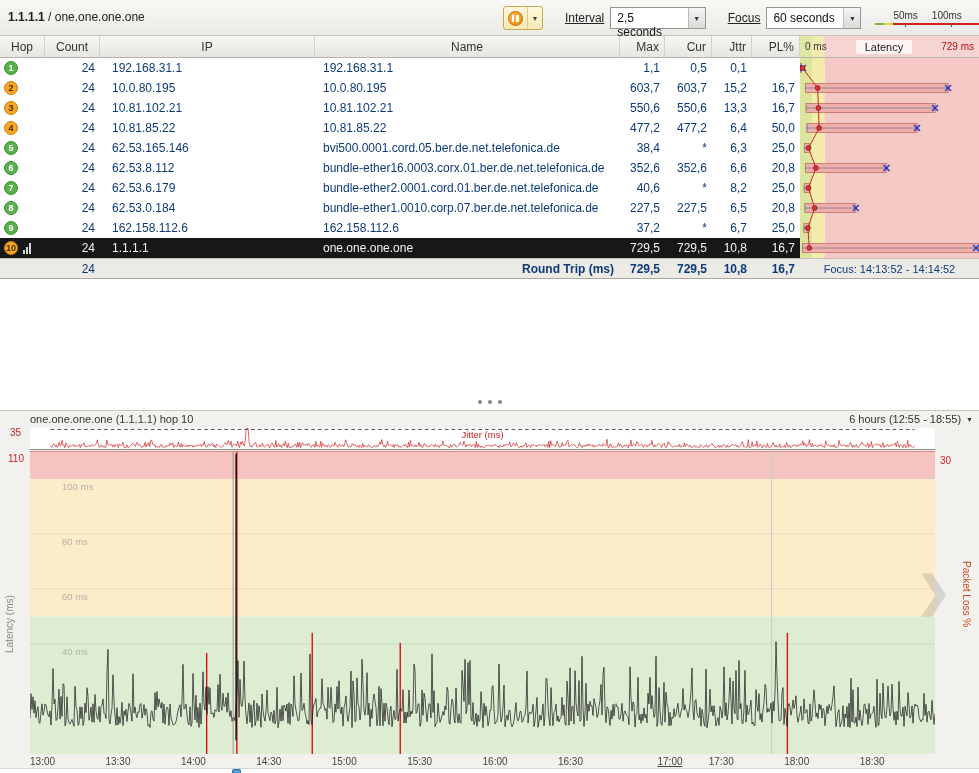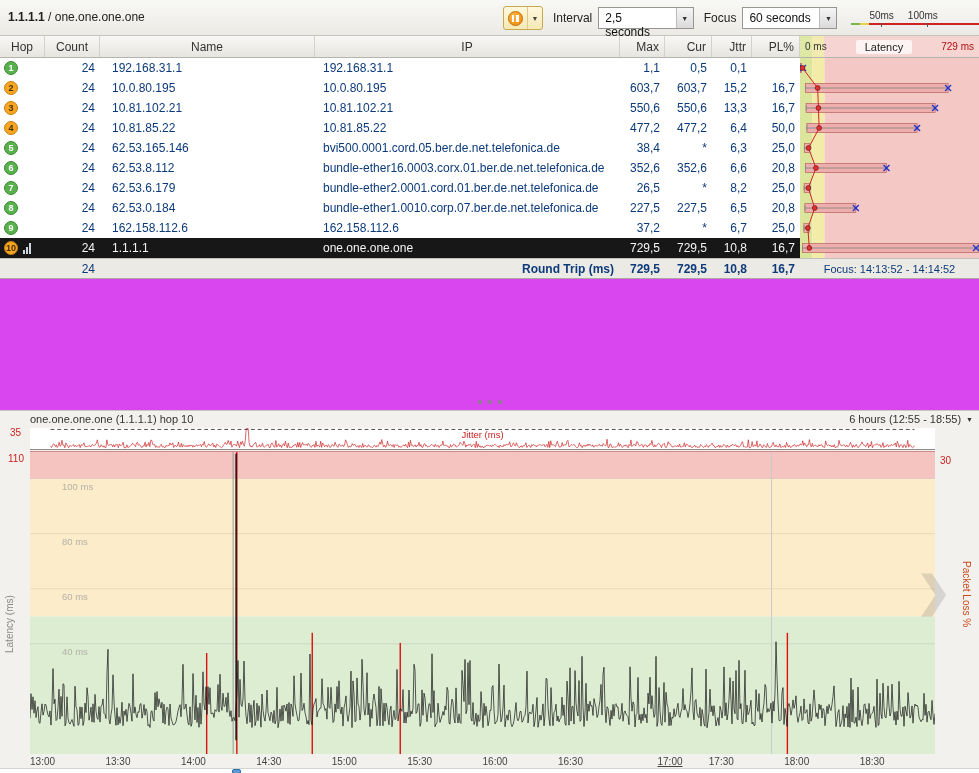--- a/index.html
+++ b/index.html
@@ -1,32 +1,32 @@
 <!DOCTYPE html>
 <html><head>
 <meta charset="utf-8">
 <style>
   *{margin:0;padding:0;box-sizing:border-box;}
   html,body{width:979px;height:773px;}
   body{font-family:"Liberation Sans",sans-serif;background:#d9d7d3;}
-  #app{position:relative;width:979px;height:773px;background:#d946ef;overflow:hidden;}
+  #app{position:relative;width:979px;height:773px;background:#ffffff;overflow:hidden;}
 
   
   .toolbar{position:absolute;top:0;left:0;width:979px;height:36px;
     background:linear-gradient(#f8f8f6,#eceae5);border-bottom:1px solid #c6c4bf;}
   .target{position:absolute;left:8px;top:10px;font-size:12px;color:#222;}
   .controls{position:absolute;left:503px;top:5px;height:26px;display:flex;align-items:center;gap:6px;}
   .pausebtn{display:flex;height:24px;border:1px solid #c9a94f;border-radius:3px;
     background:linear-gradient(#fff8dd,#f6e9b6);overflow:hidden;}
   .pausebtn .pmain{width:24px;display:flex;align-items:center;justify-content:center;border-right:1px solid #dcc98b;}
   .pcirc{width:15px;height:15px;border-radius:50%;background:radial-gradient(circle at 35% 30%,#ffb347,#ef8a00);
     border:1px solid #c06c00;display:flex;align-items:center;justify-content:center;gap:2px;}
   .pcirc i{display:block;width:2.5px;height:7px;background:#fff;}
   .pausebtn .parrow{width:14px;display:flex;align-items:center;justify-content:center;font-size:7px;color:#444;}
-  .ctl-label{font-size:12px;color:#222;margin-left:4px;}
+  .ctl-label{font-size:12px;color:#222;margin-left:16px;text-decoration:underline;}
   .sel{height:22px;border:1px solid #979590;background:#fff;display:flex;align-items:stretch;font-size:12px;color:#111;}
   .sel .txt{padding:3px 6px 0 6px;min-width:76px;}
   .sel .arr{width:17px;border-left:1px solid #bbb;background:linear-gradient(#f5f5f5,#dadada);
     display:flex;align-items:center;justify-content:center;font-size:7px;color:#333;}
   .legend{width:134px;margin-left:8px;font-size:10px;color:#333;}
   .leglabels{display:flex;gap:14px;padding-left:18px;}
   .legline{position:relative;margin-top:2px;height:4px;
     background:linear-gradient(90deg,#7ab648 0 9px,#e8d24a 9px 18px,#cc2222 18px 100%);
     background-repeat:no-repeat;background-size:100% 2px;}
   .legline i{position:absolute;top:0;width:1px;height:4px;background:#555;}
@@ -138,22 +138,22 @@
             <i class="t1"></i>
             <i class="t2"></i>
           </div>
       </div>
     </div>
   </div>
 
   <div class="thead">
     <div>Hop</div>
     <div>Count</div>
+    <div>IP</div>
     <div>Name</div>
-    <div>IP</div>
     <div class="numh">Max</div>
     <div class="numh">Cur</div>
     <div class="numh">Jttr</div>
     <div class="numh">PL%</div>
     <div class="lat-head">
       <span class="lh-left">0 ms</span>
       <span class="lh-center">Latency</span>
       <span class="lh-right">729 ms</span>
     </div>
   </div>
@@ -237,21 +237,21 @@
         <div class="c num">20,8</div>
         <div class="c latcell"></div>
       </div>
       <div class="trow">
         <div class="c hopc">
           <span class="badge green">7</span>
         </div>
         <div class="c num">24</div>
         <div class="c ipc">62.53.6.179</div>
         <div class="c namec">bundle-ether2.0001.cord.01.ber.de.net.telefonica.de</div>
-        <div class="c num">26,5</div>
+        <div class="c num">40,6</div>
         <div class="c num">*</div>
         <div class="c num">8,2</div>
         <div class="c num">25,0</div>
         <div class="c latcell"></div>
       </div>
       <div class="trow">
         <div class="c hopc">
           <span class="badge green">8</span>
         </div>
         <div class="c num">24</div>

